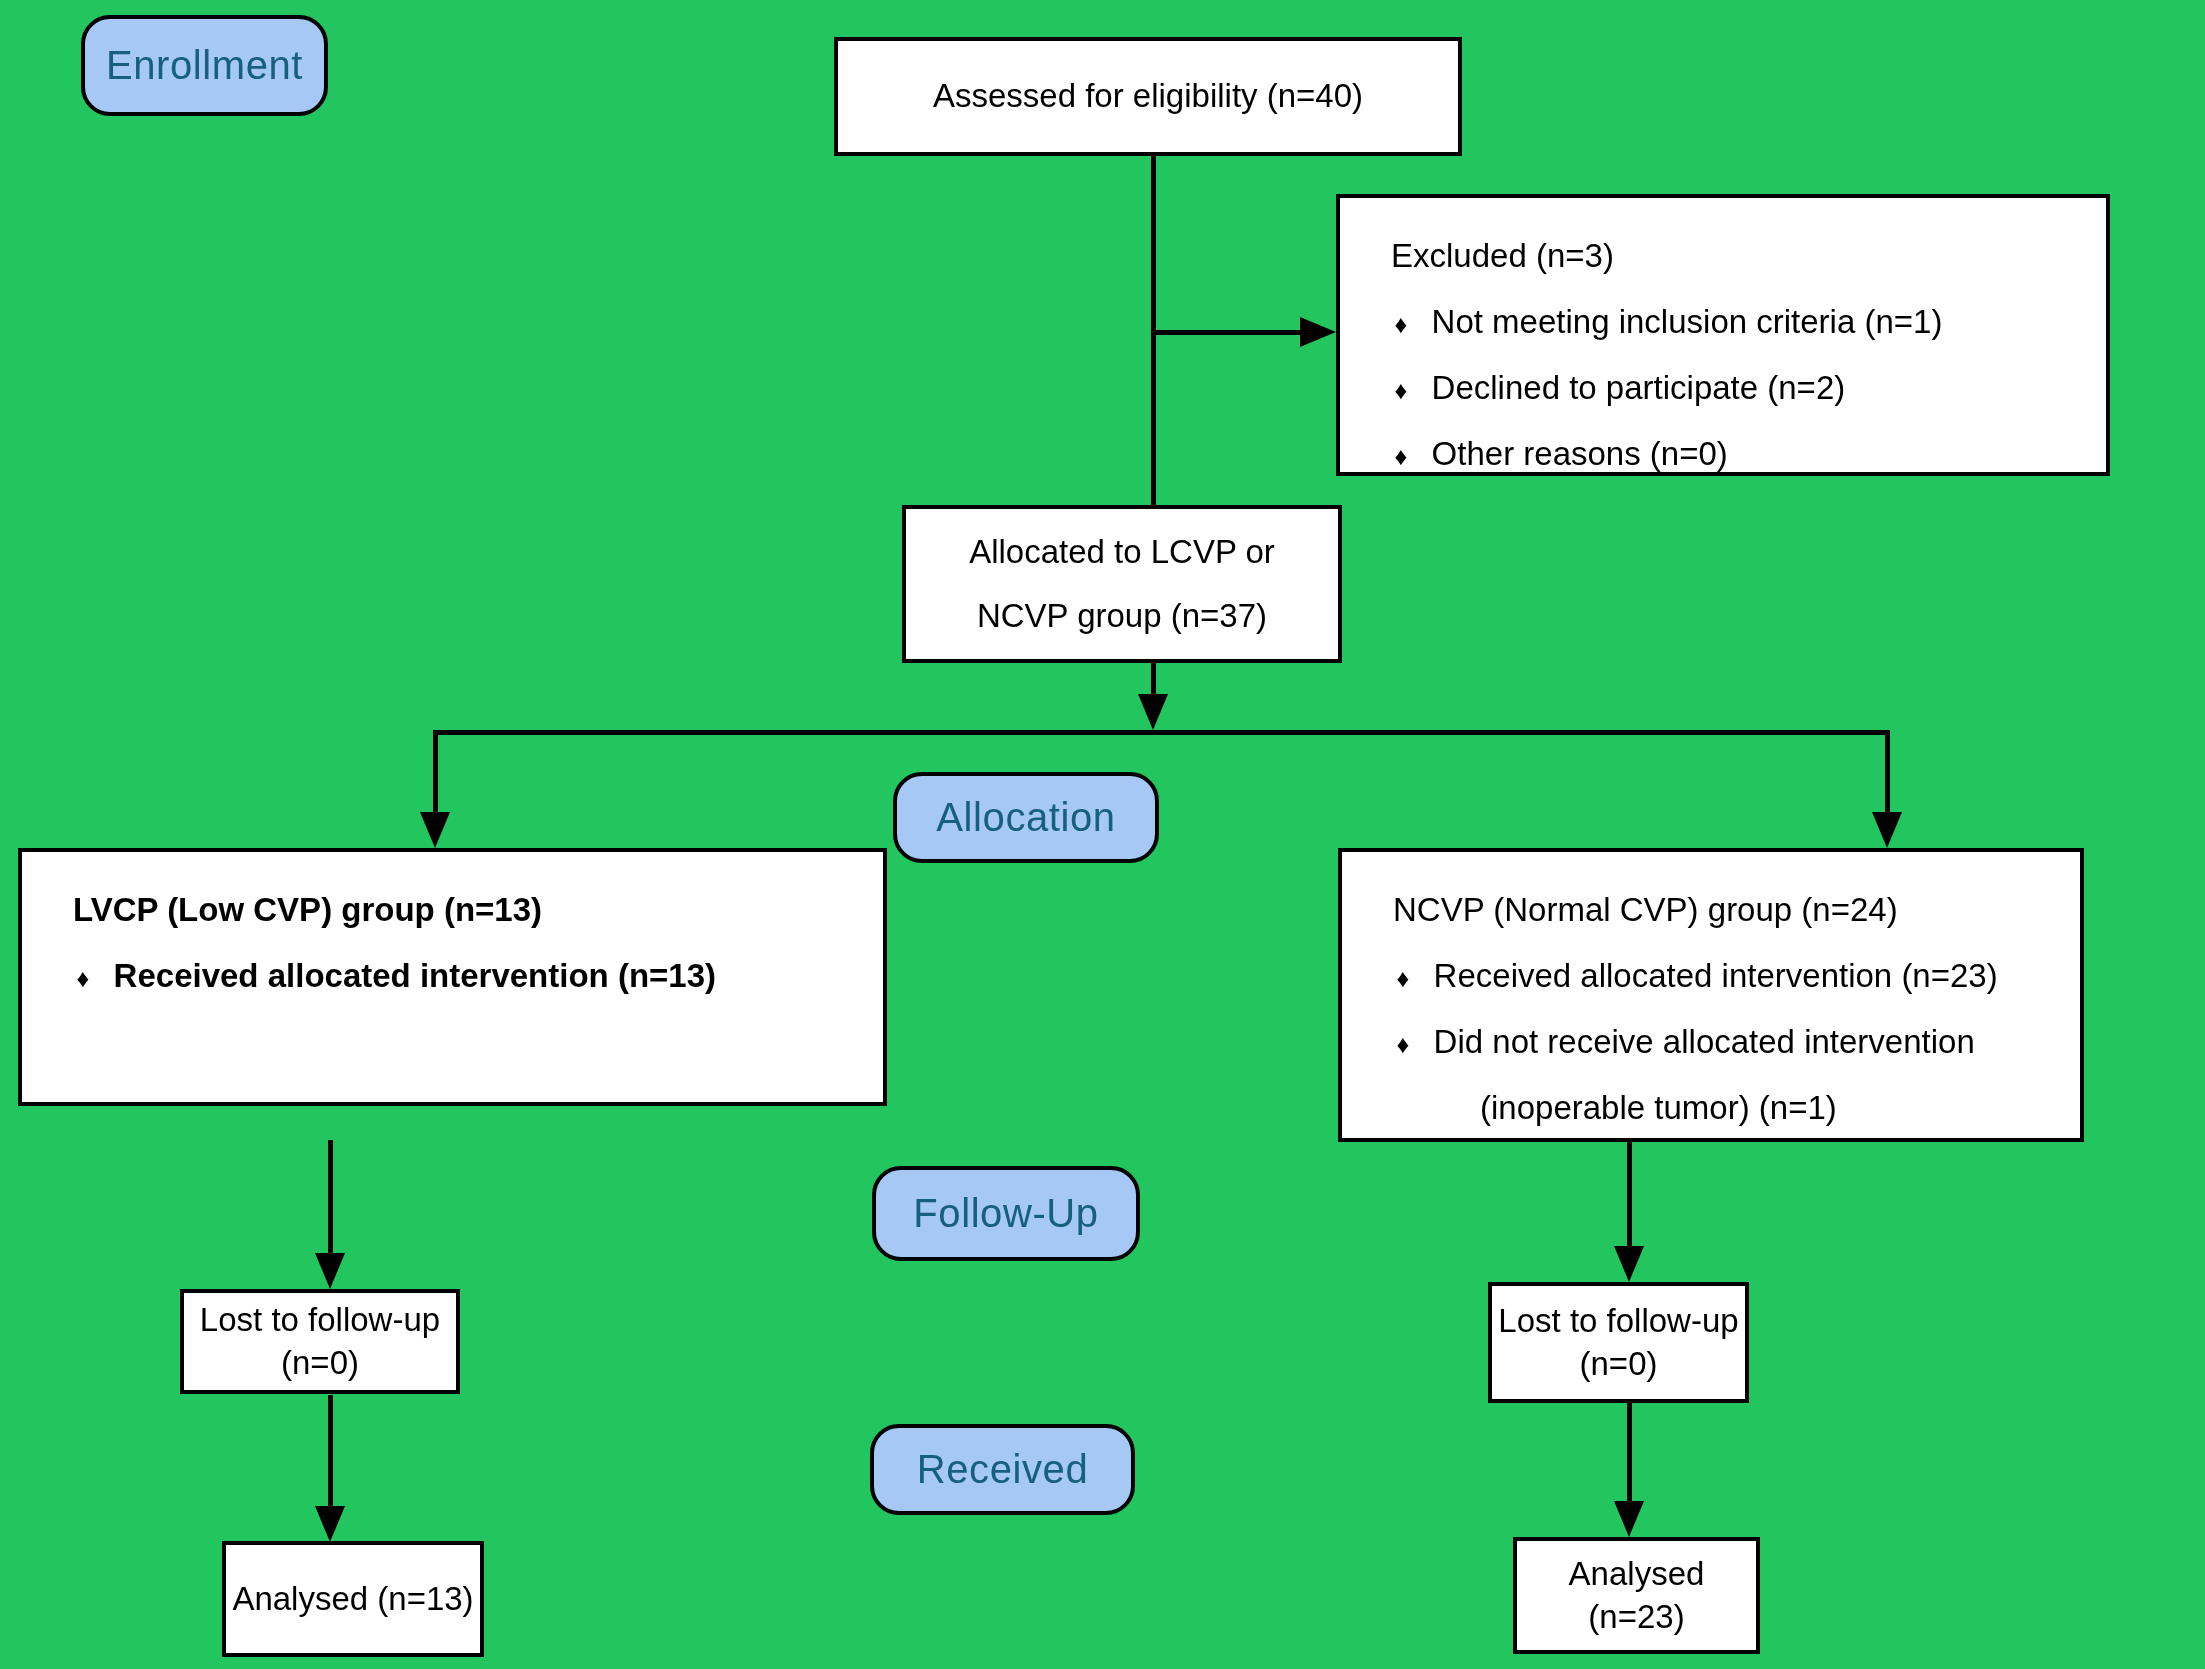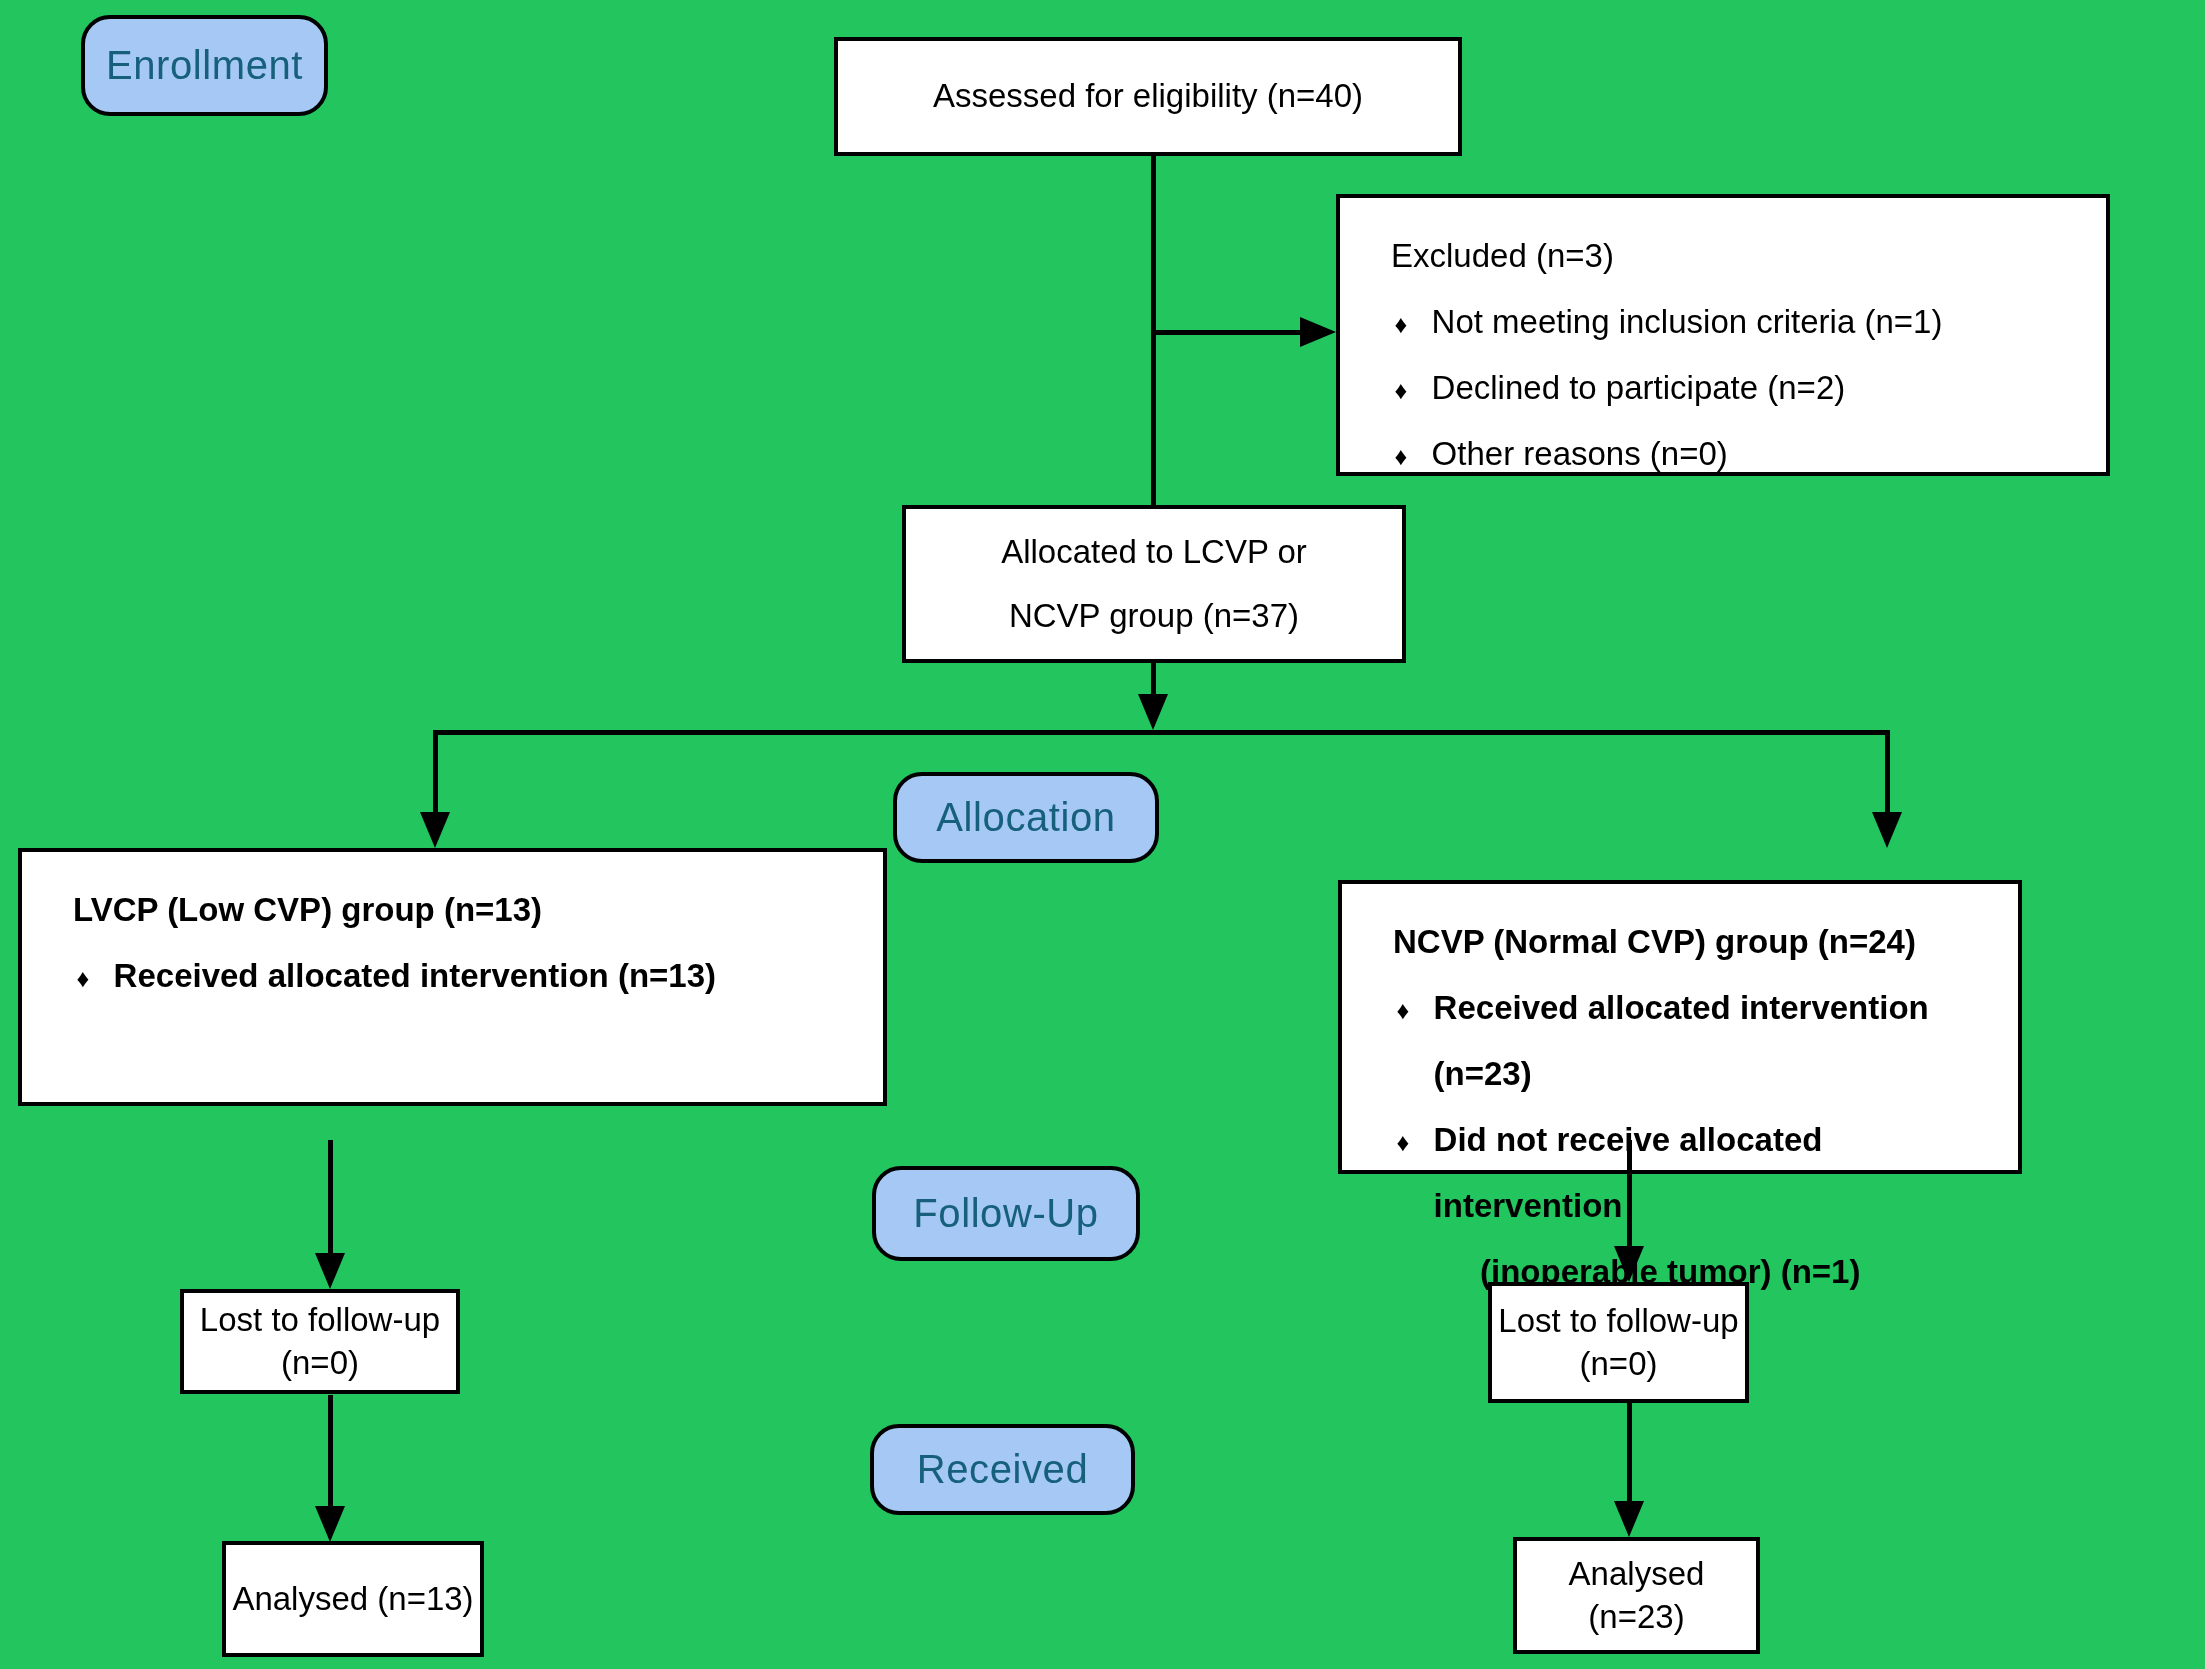--- a/index.html
+++ b/index.html
@@ -113,36 +113,36 @@
     <div class="bullet">
       <span class="dia">♦</span>
       <span>Declined to participate (n=2)</span>
     </div>
     <div class="bullet">
       <span class="dia">♦</span>
       <span>Other reasons (n=0)</span>
     </div>
   </div>
 
-  <div class="fbox center" style="left:902px; top:505px; width:504px; height:158px;">
+  <div class="fbox center" style="left:902px; top:505px; width:440px; height:158px;">
     <div class="two-line">
       <div>Allocated to LCVP or</div>
       <div>NCVP group (n=37)</div>
     </div>
   </div>
 
   <div class="fbox toptext" style="left:18px; top:848px; width:869px; height:258px;font-weight:bold;">
     <span class="title">LVCP (Low CVP) group (n=13)</span>
     <div class="bullet">
       <span class="dia">♦</span>
       <span>Received allocated intervention (n=13)</span>
     </div>
   </div>
 
-  <div class="fbox toptext" style="left:1338px; top:880px; width:684px; height:294px;font-weight:bold;">
+  <div class="fbox toptext" style="left:1338px; top:848px; width:746px; height:294px;">
     <span class="title">NCVP (Normal CVP) group (n=24)</span>
     <div class="bullet">
       <span class="dia">♦</span>
       <span>Received allocated intervention (n=23)</span>
     </div>
     <div class="bullet">
       <span class="dia">♦</span>
       <span>Did not receive allocated intervention</span>
     </div>
     <div class="bullet-cont">(inoperable tumor) (n=1)</div>

